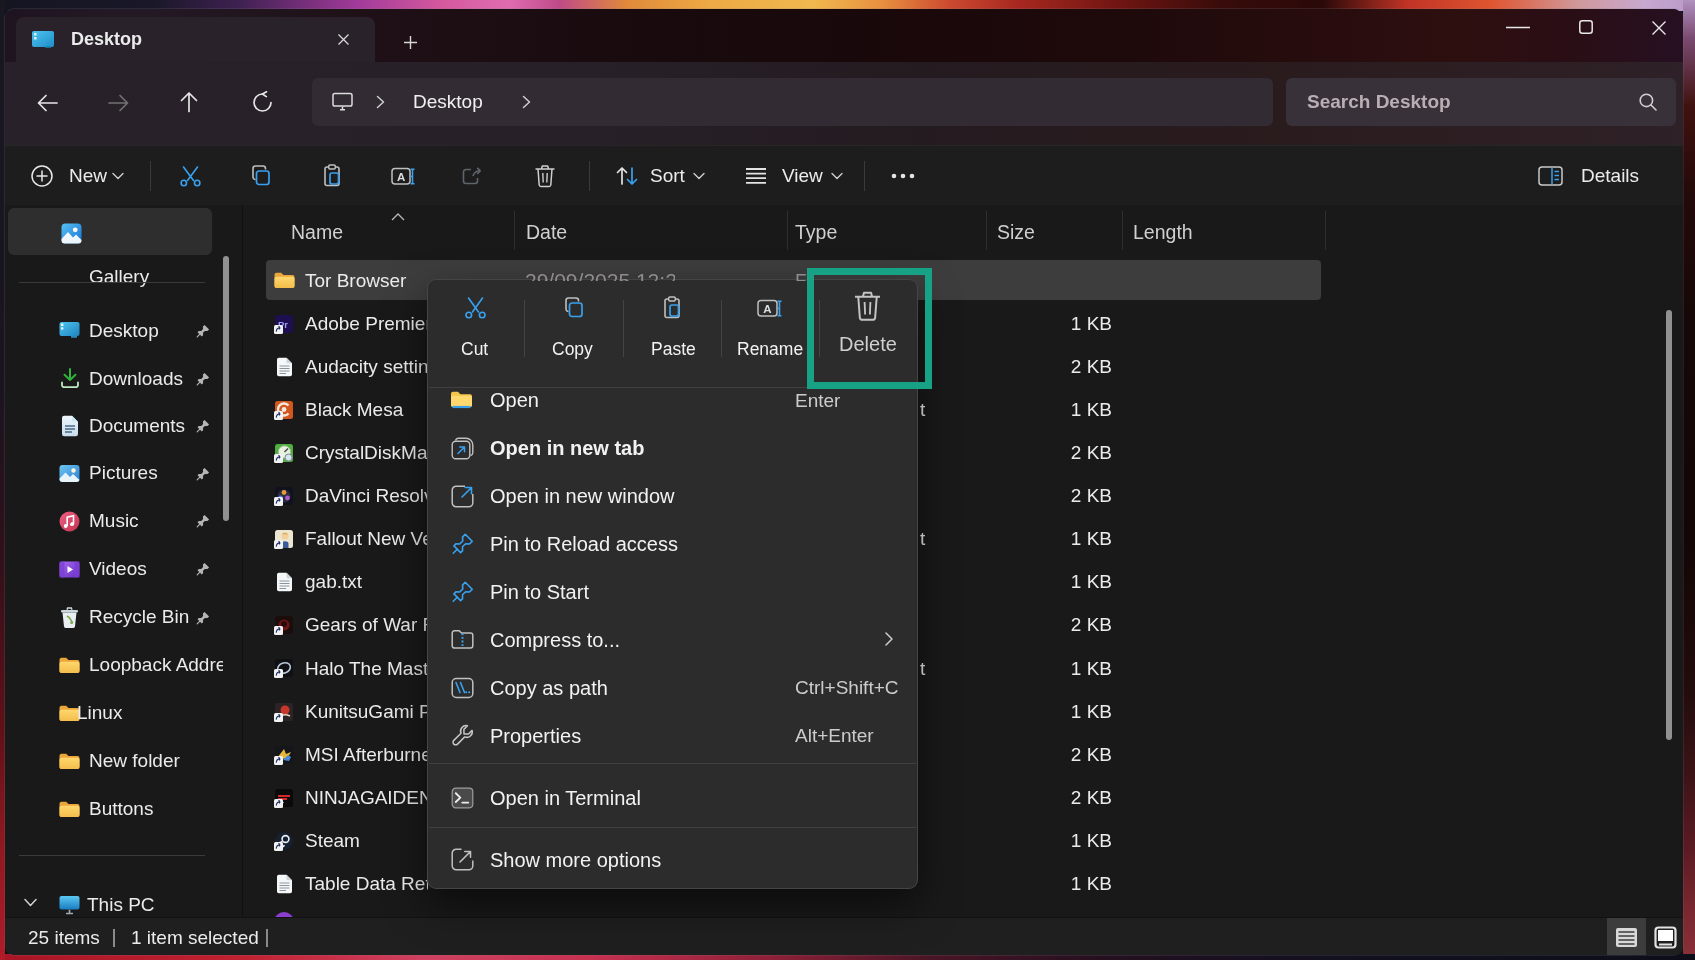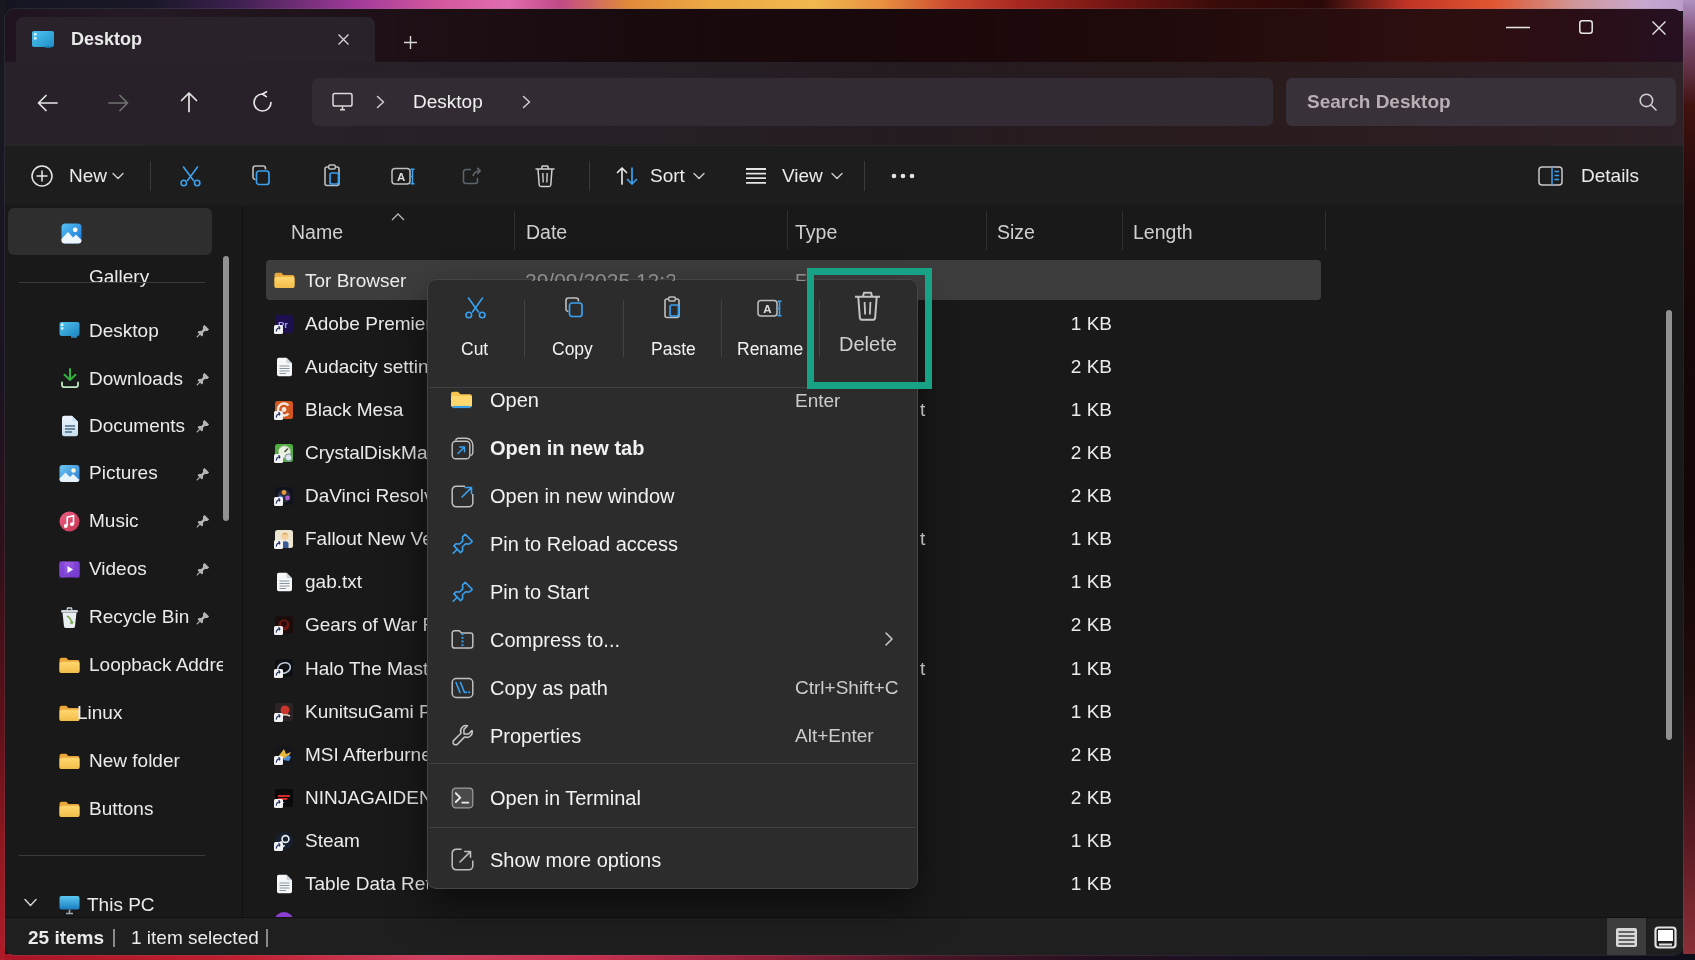--- a/index.html
+++ b/index.html
@@ -484,21 +484,21 @@
         <path d="M1 2.5 A1.8 1.8 0 0 1 2.8 0.7 H10.5 L16 6.2 V17.5 A1.8 1.8 0 0 1 14.2 19.3 H2.8 A1.8 1.8 0 0 1 1 17.5 Z" fill="#f5f7f8"></path>
         <path d="M10.5 0.7 L16 6.2 H12 A1.5 1.5 0 0 1 10.5 4.7 Z" fill="#cdd6dc"></path>
         <path d="M3.5 9 H13.5 M3.5 11.5 H13.5 M3.5 14 H13.5 M3.5 16.5 H10" stroke="#8a949c" stroke-width="1"></path>
       </svg>
     <div class="abs" style="left:269px;top:903px;width:20px;height:5px;overflow:hidden;">
         <div style="width:20px;height:20px;border-radius:50%;background:#8a3fd0;"></div>
       </div>
     <div class="abs" style="left:1661px;top:301px;width:6px;height:430px;border-radius:3px;background:#919191;"></div>
   </div>
   <div class="abs" id="statusbar">
-    <div class="abs t" style="left:23px;top:8px;font-weight:bold;">25 items</div>
+    <div class="abs t" style="left:23px;top:8px;">25 items</div>
     <div class="abs" style="left:108px;top:11px;width:2px;height:18px;background:#8a8a8a;"></div>
     <div class="abs t" style="left:126px;top:8px;">1 item selected</div>
     <div class="abs" style="left:261px;top:11px;width:2px;height:18px;background:#8a8a8a;"></div>
     <div class="abs" style="left:1602px;top:0px;width:39px;height:38px;background:#3c3c3c;"></div>
     <svg class="abs" style="left:1610px;top:9px" width="23" height="21" viewBox="0 0 23 21">
         <rect x="1" y="1" width="21" height="19" rx="2" fill="#d8d8d8"></rect>
         <path d="M3.5 5 H19.5 M3.5 9 H19.5 M3.5 13 H19.5 M3.5 17 H19.5" stroke="#3c3c3c" stroke-width="1.6"></path>
       </svg>
     <svg class="abs" style="left:1649px;top:8px" width="23" height="23" viewBox="0 0 23 23">
         <rect x="1.5" y="1.5" width="20" height="20" rx="3" fill="none" stroke="#e2e2e2" stroke-width="2.2"></rect>

